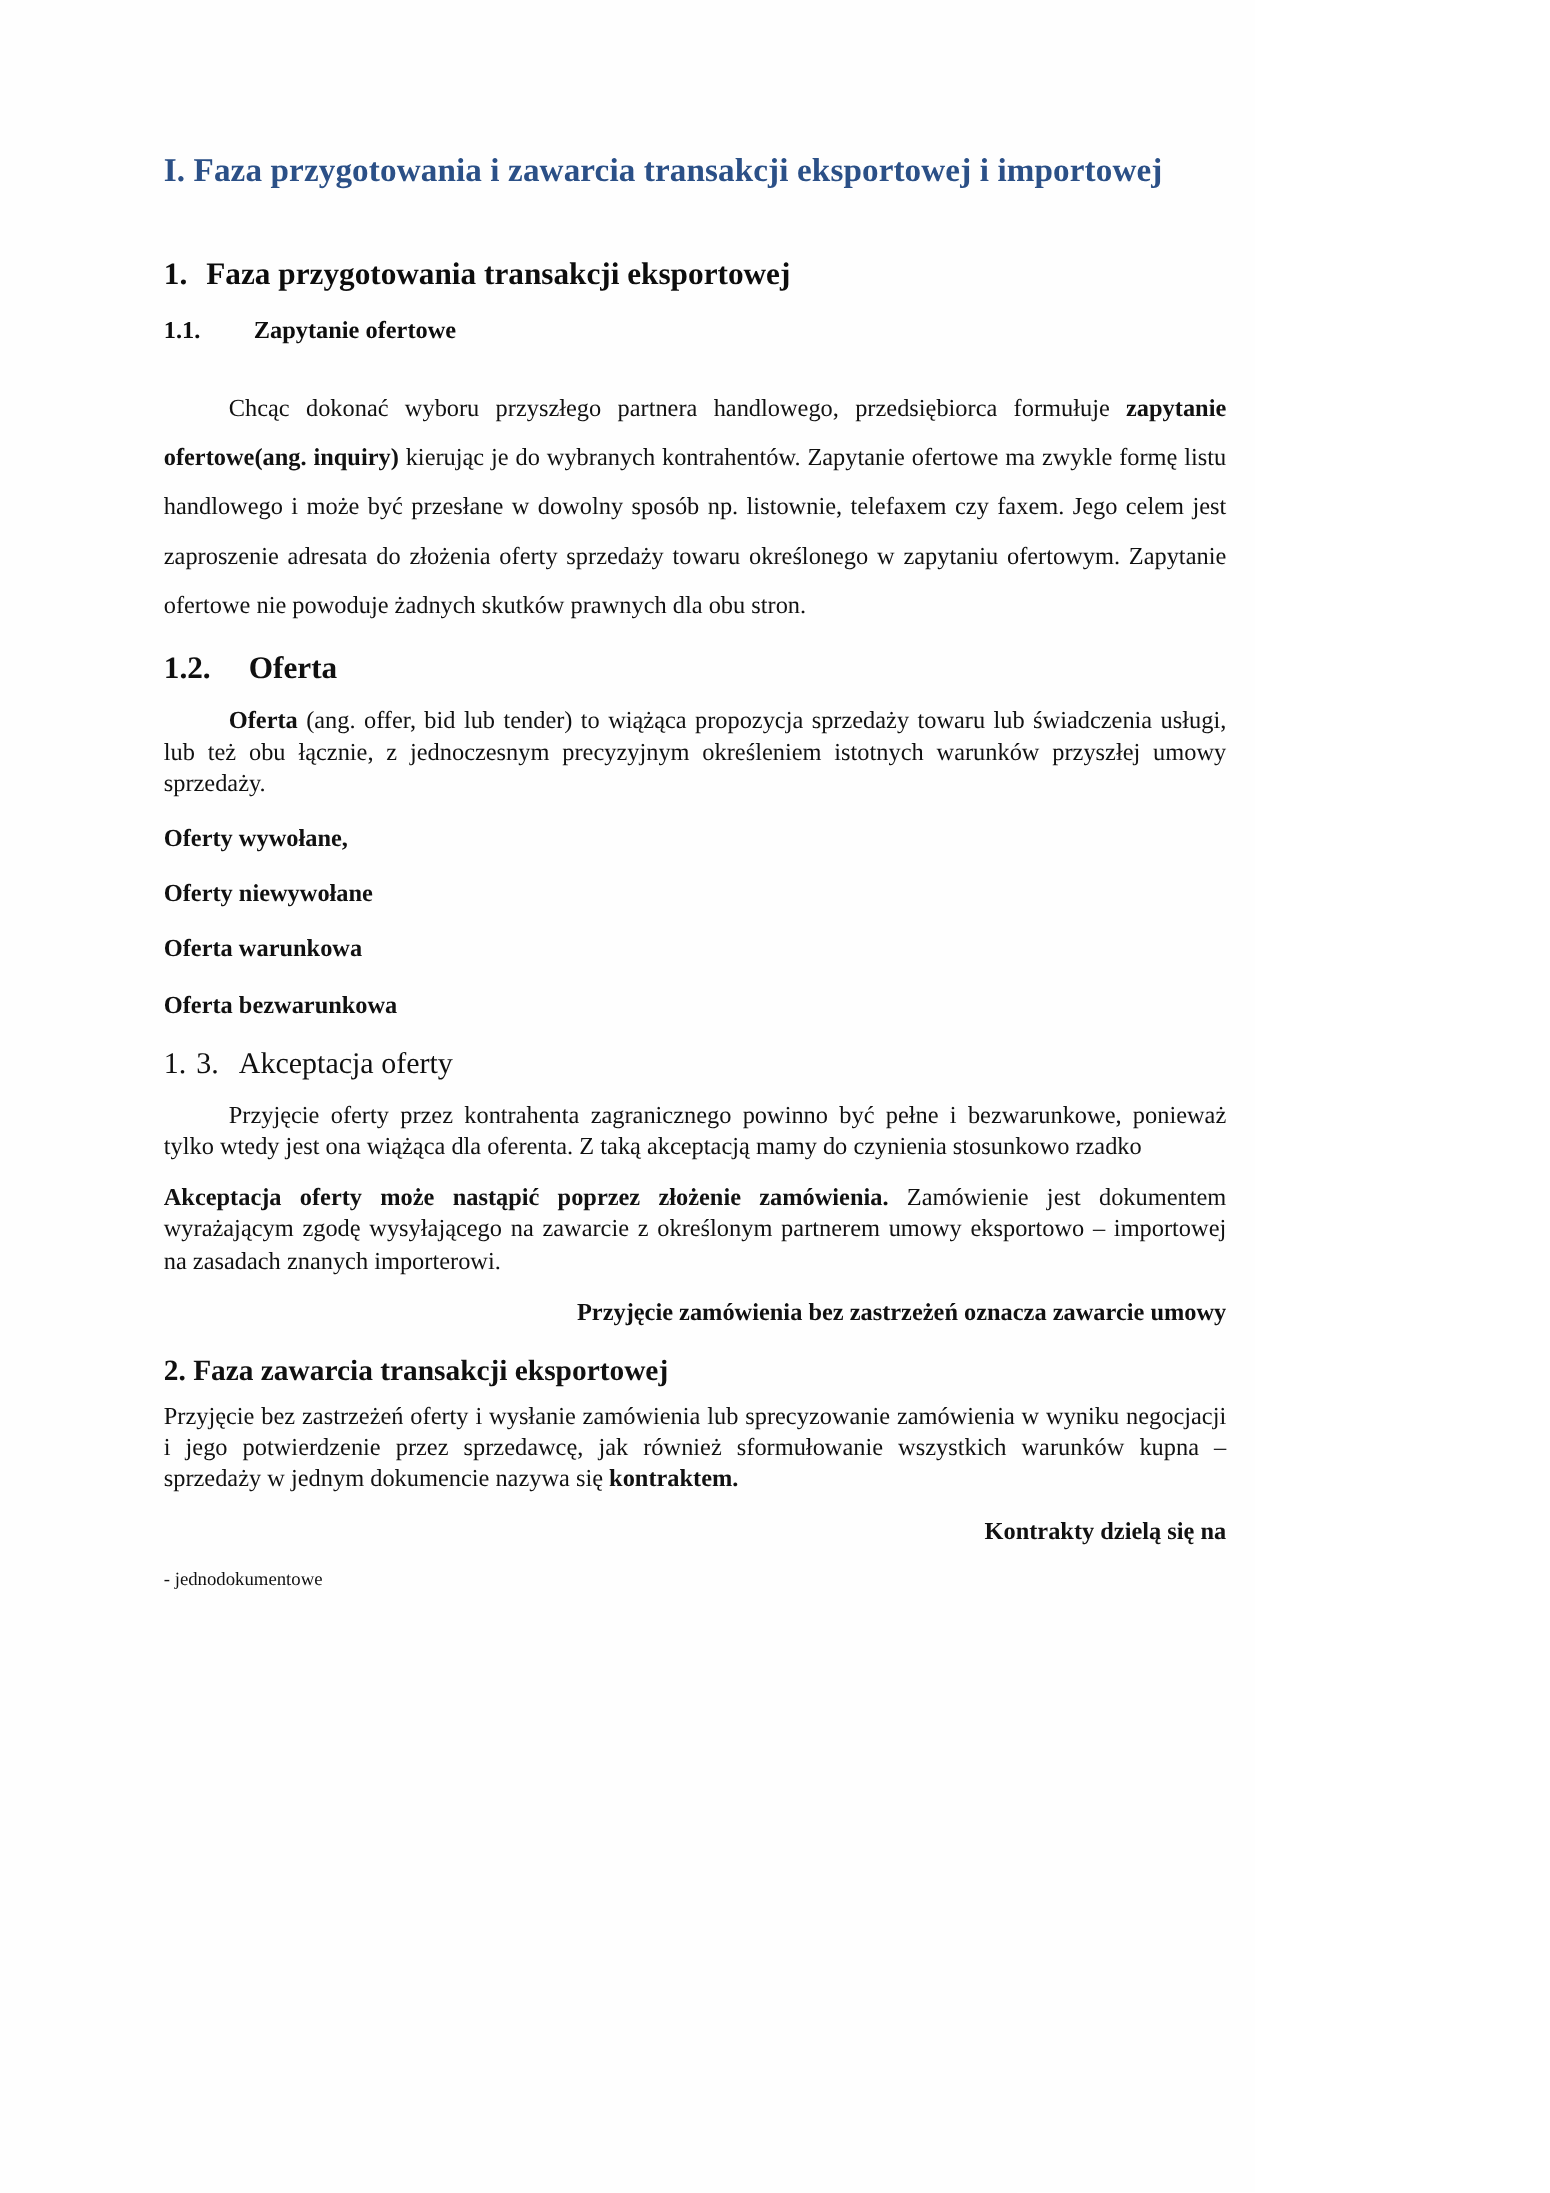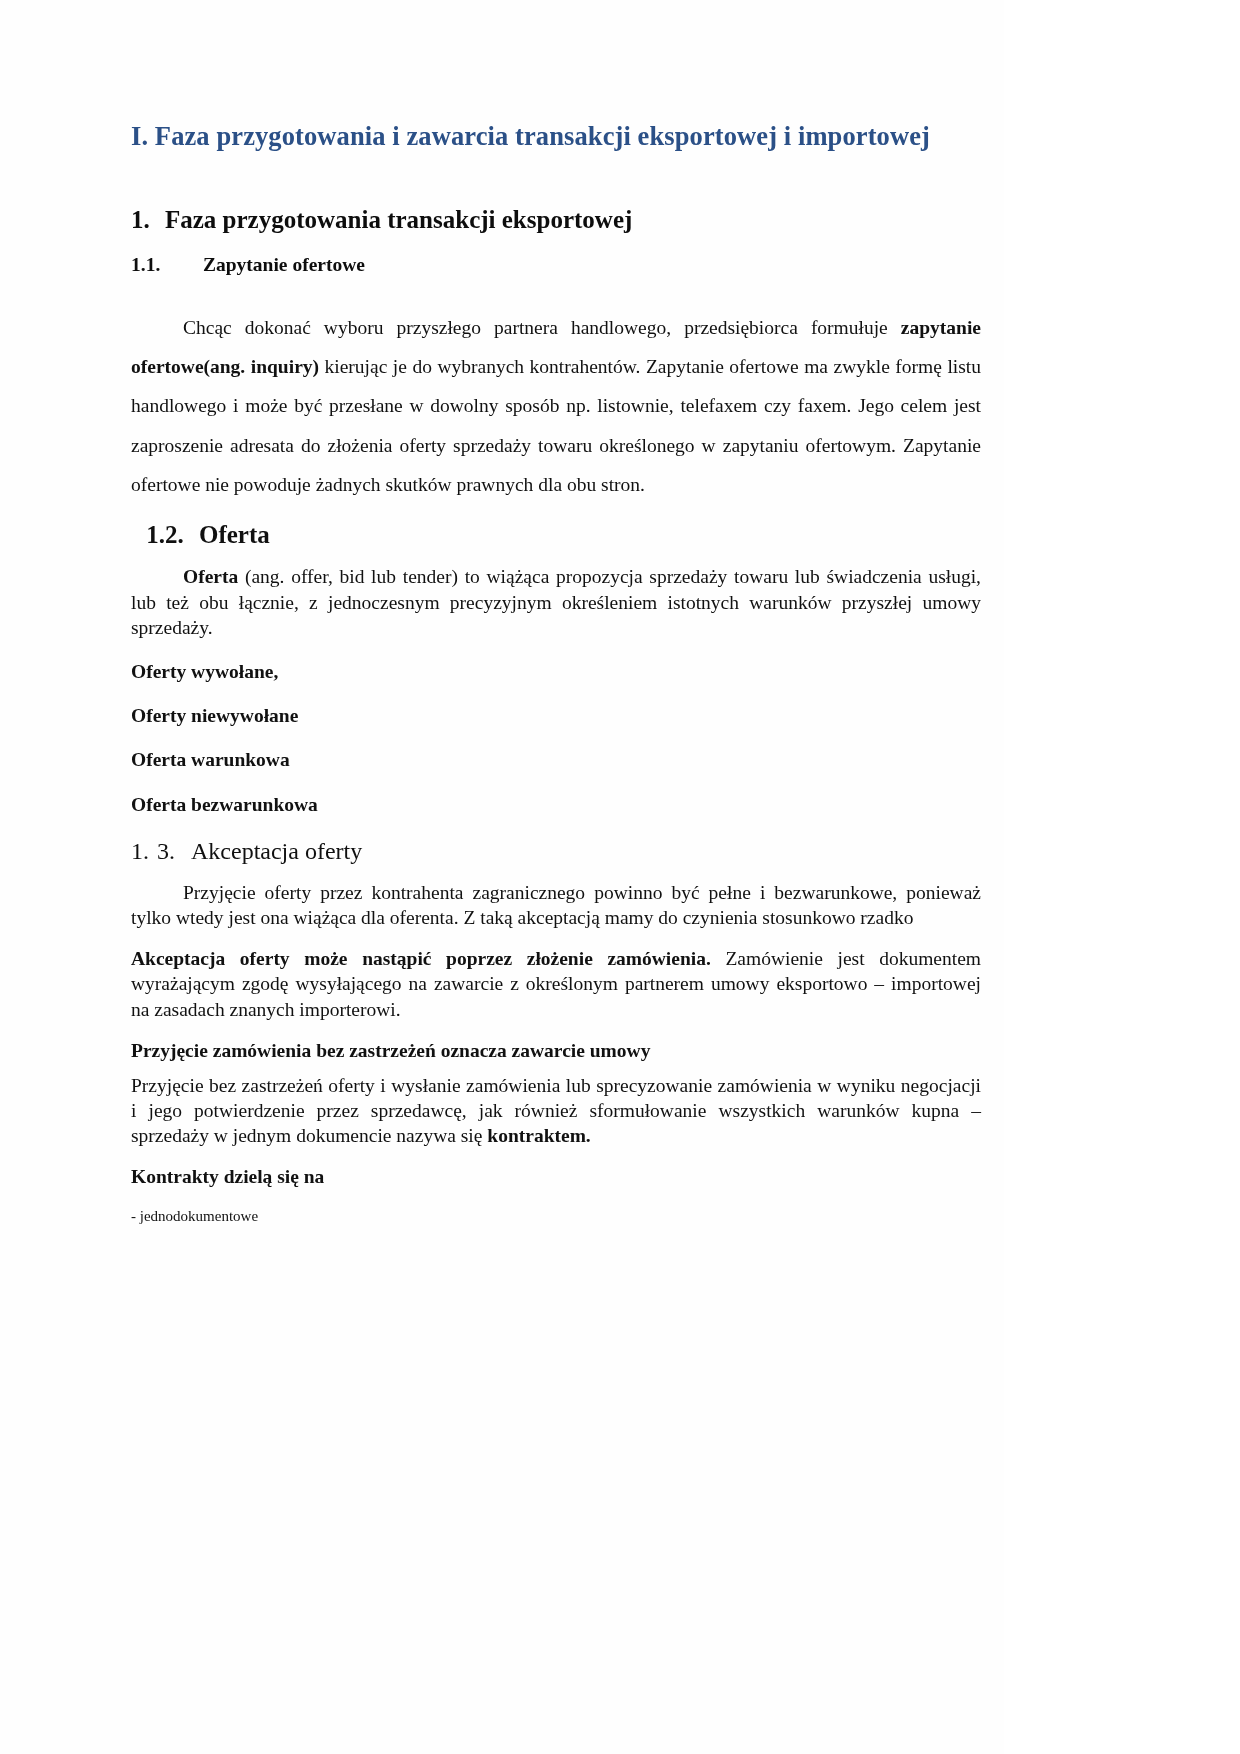--- a/index.html
+++ b/index.html
@@ -63,21 +63,20 @@
   }
   h2.h-oferta {
     font-size: 25px;
     font-weight: bold;
     margin: 16px 0 0 0;
     line-height: 1.2;
   }
   h2.h-oferta .num {
     display: inline-block;
     min-width: 68px;
-    text-align: center;
   }
   h2.h-akcept {
     font-size: 24px;
     font-weight: normal;
     margin: 20px 0 0 0;
     line-height: 1.2;
   }
   h2.h-akcept .num {
     display: inline-block;
     min-width: 26px;
@@ -126,20 +125,21 @@
     font-weight: bold;
     font-size: 19.5px;
     line-height: 1.3;
     margin-top: 19px;
   }
   .bold-line-sm {
     font-weight: bold;
     font-size: 19.5px;
     line-height: 1.3;
     margin-top: 16px;
+    text-align: right;
   }
   b, strong { font-weight: bold; }
   .dash-item {
     font-size: 15px;
     line-height: 1.3;
     margin-top: 17px;
   }
 </style>
 </head>
 <body>
@@ -174,20 +174,21 @@
     <h2 class="h-akcept">
       <span class="num">1.</span><span class="num2">3.</span><span>Akceptacja oferty</span>
     </h2>
 
     <p class="p-tight-ind">Przyjęcie oferty przez kontrahenta zagranicznego powinno być pełne i bezwarunkowe, ponieważ tylko wtedy jest ona wiążąca dla oferenta. Z taką akceptacją mamy do czynienia stosunkowo rzadko</p>
 
     <p class="p-tight" style="margin-top:16px;"><b>Akceptacja oferty może nastąpić poprzez złożenie zamówienia.</b><span> Zamówienie jest dokumentem wyrażającym zgodę wysyłającego na zawarcie z określonym partnerem umowy eksportowo – importowej na zasadach znanych importerowi.</span></p>
 
     <p class="bold-line-sm">Przyjęcie zamówienia bez zastrzeżeń oznacza zawarcie umowy</p>
 
+    <h2 class="h-faza2">2. Faza zawarcia transakcji eksportowej</h2>
 
 
     <p class="p-tight"><span>Przyjęcie bez zastrzeżeń oferty i wysłanie zamówienia lub sprecyzowanie zamówienia w wyniku negocjacji i jego potwierdzenie przez sprzedawcę, jak również sformułowanie wszystkich warunków kupna – sprzedaży w jednym dokumencie nazywa się </span><b>kontraktem.</b></p>
 
     <p class="bold-line-sm">Kontrakty dzielą się na</p>
 
     <p class="dash-item">- jednodokumentowe</p>
 
   </div>
 </div>

